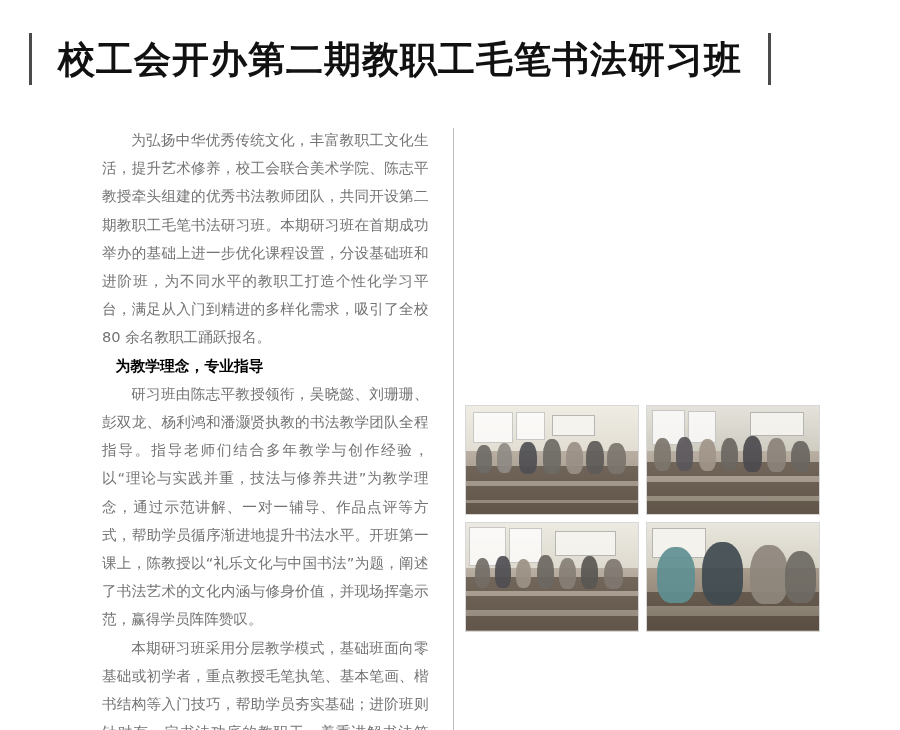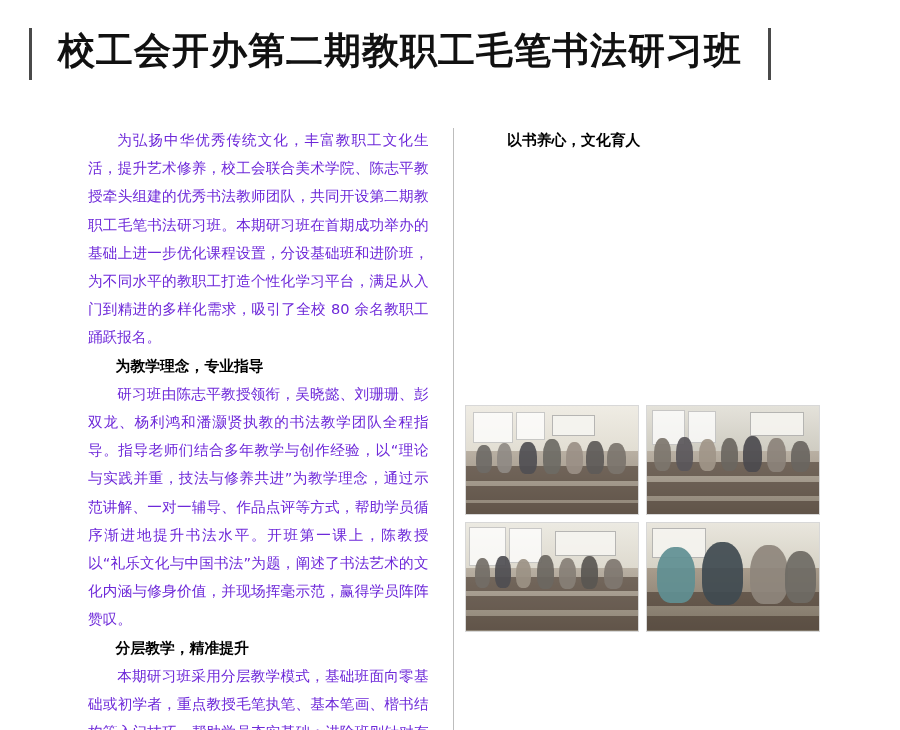--- a/index.html
+++ b/index.html
@@ -17,21 +17,21 @@
   }
 
   
   .header {
     position: absolute;
     left: 0;
     top: 28px;
     width: 800px;
     height: 62px;
     display: flex;
-    align-items: flex-start;
+    align-items: center;
     justify-content: center;
   }
   .header-rule {
     width: 3px;
     height: 52px;
     background: #4a4a4a;
   }
   .header-rule.left { margin-right: 26px; }
   .header-rule.right { margin-left: 26px; }
   .headline {
@@ -60,27 +60,27 @@
   .divider {
     width: 1px;
     align-self: stretch;
     background: #bdbdbd;
     margin: 2px 8px 0 8px;
     min-height: 400px;
   }
   .col-right { padding-left: 16px; }
 
   p.para {
-    margin: 0 0 0 2px;
+    margin: 0 0 0 16px;
     font-size: 14.6px;
     line-height: 28.2px;
     text-align: justify;
     text-justify: inter-ideograph;
     text-indent: 2em;
-    color: #6d28d9;
+    color: #737373;
     font-family: "DejaVu Sans", "Liberation Sans", sans-serif;
   }
 
   h2.subhead {
     margin: 0;
     font-size: 14.8px;
     line-height: 28.2px;
     font-weight: bold;
     text-indent: 2em;
     color: #000000;
@@ -153,28 +153,26 @@
   <div class="headline">校工会开办第二期教职工毛笔书法研习班</div>
   <div class="header-rule right"></div>
 </div>
 
 <div class="columns">
 
   <div class="col col-left">
     <p class="para">为弘扬中华优秀传统文化，丰富教职工文化生活，提升艺术修养，校工会联合美术学院、陈志平教授牵头组建的优秀书法教师团队，共同开设第二期教职工毛笔书法研习班。本期研习班在首期成功举办的基础上进一步优化课程设置，分设基础班和进阶班，为不同水平的教职工打造个性化学习平台，满足从入门到精进的多样化需求，吸引了全校 80 余名教职工踊跃报名。</p>
     <h2 class="subhead">为教学理念，专业指导</h2>
     <p class="para">研习班由陈志平教授领衔，吴晓懿、刘珊珊、彭双龙、杨利鸿和潘灏贤执教的书法教学团队全程指导。指导老师们结合多年教学与创作经验，以“理论与实践并重，技法与修养共进”为教学理念，通过示范讲解、一对一辅导、作品点评等方式，帮助学员循序渐进地提升书法水平。开班第一课上，陈教授以“礼乐文化与中国书法”为题，阐述了书法艺术的文化内涵与修身价值，并现场挥毫示范，赢得学员阵阵赞叹。</p>
-    <h2 class="subhead">分层教学，精准提升</h2>
     <p class="para">本期研习班采用分层教学模式，基础班面向零基础或初学者，重点教授毛笔执笔、基本笔画、楷书结构等入门技巧，帮助学员夯实基础；进阶班则针对有一定书法功底的教职工，着重讲解书法笔法、章法布</p>
   </div>
 
   <div class="divider"></div>
 
   <div class="col col-right">
-    <h2 class="subhead">以书养心，文化育人</h2>
   </div>
 </div>
 
 <div class="photo-grid">
 
   <div class="photo photo-1">
     <div class="sky"></div>
     <div class="floor"></div>
     <div class="window" style="left:4%;top:6%;width:22%;height:26%;"></div>
     <div class="window" style="left:29%;top:6%;width:16%;height:24%;"></div>

